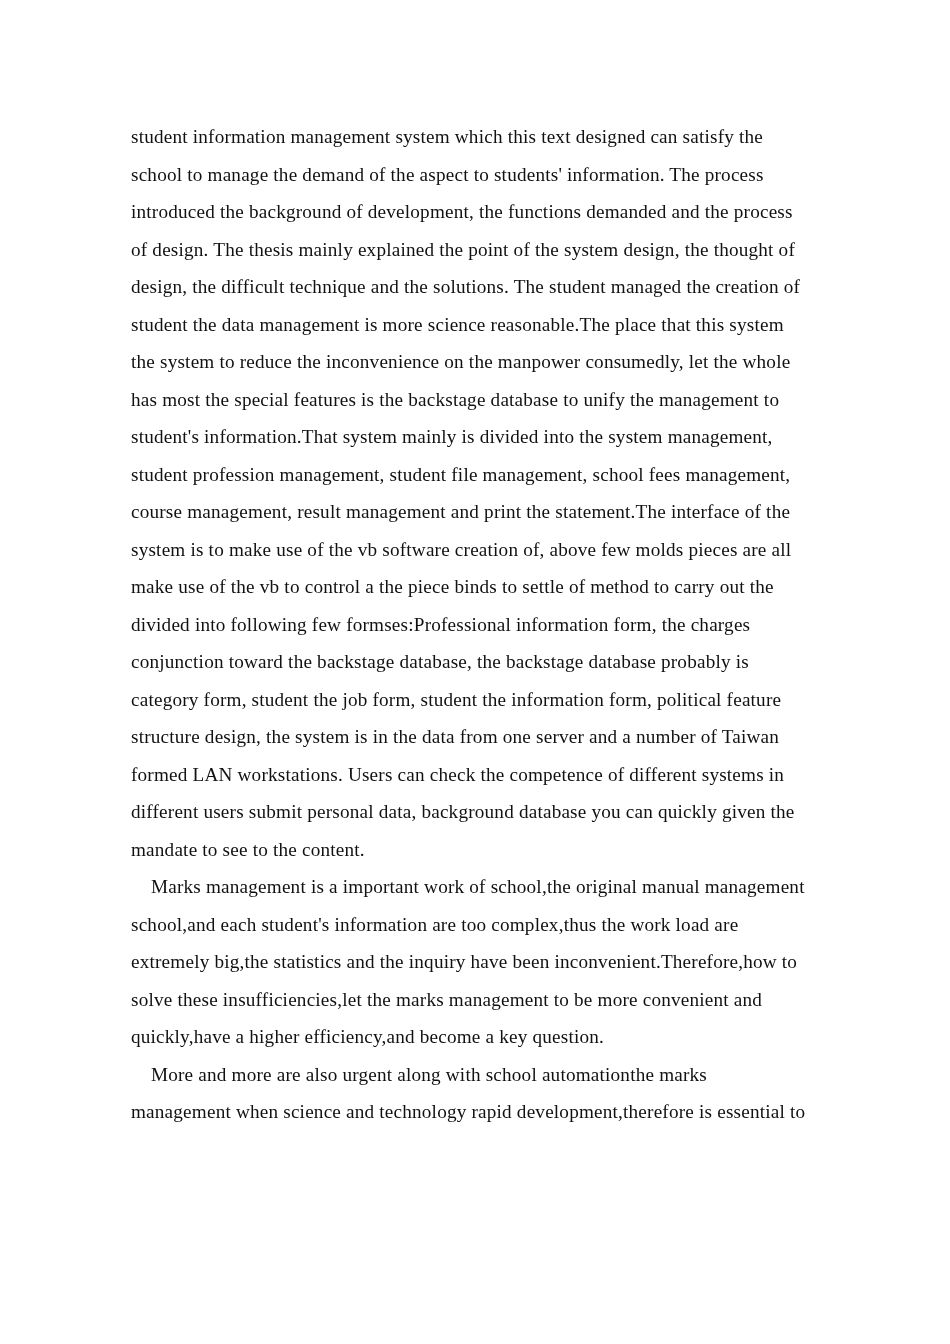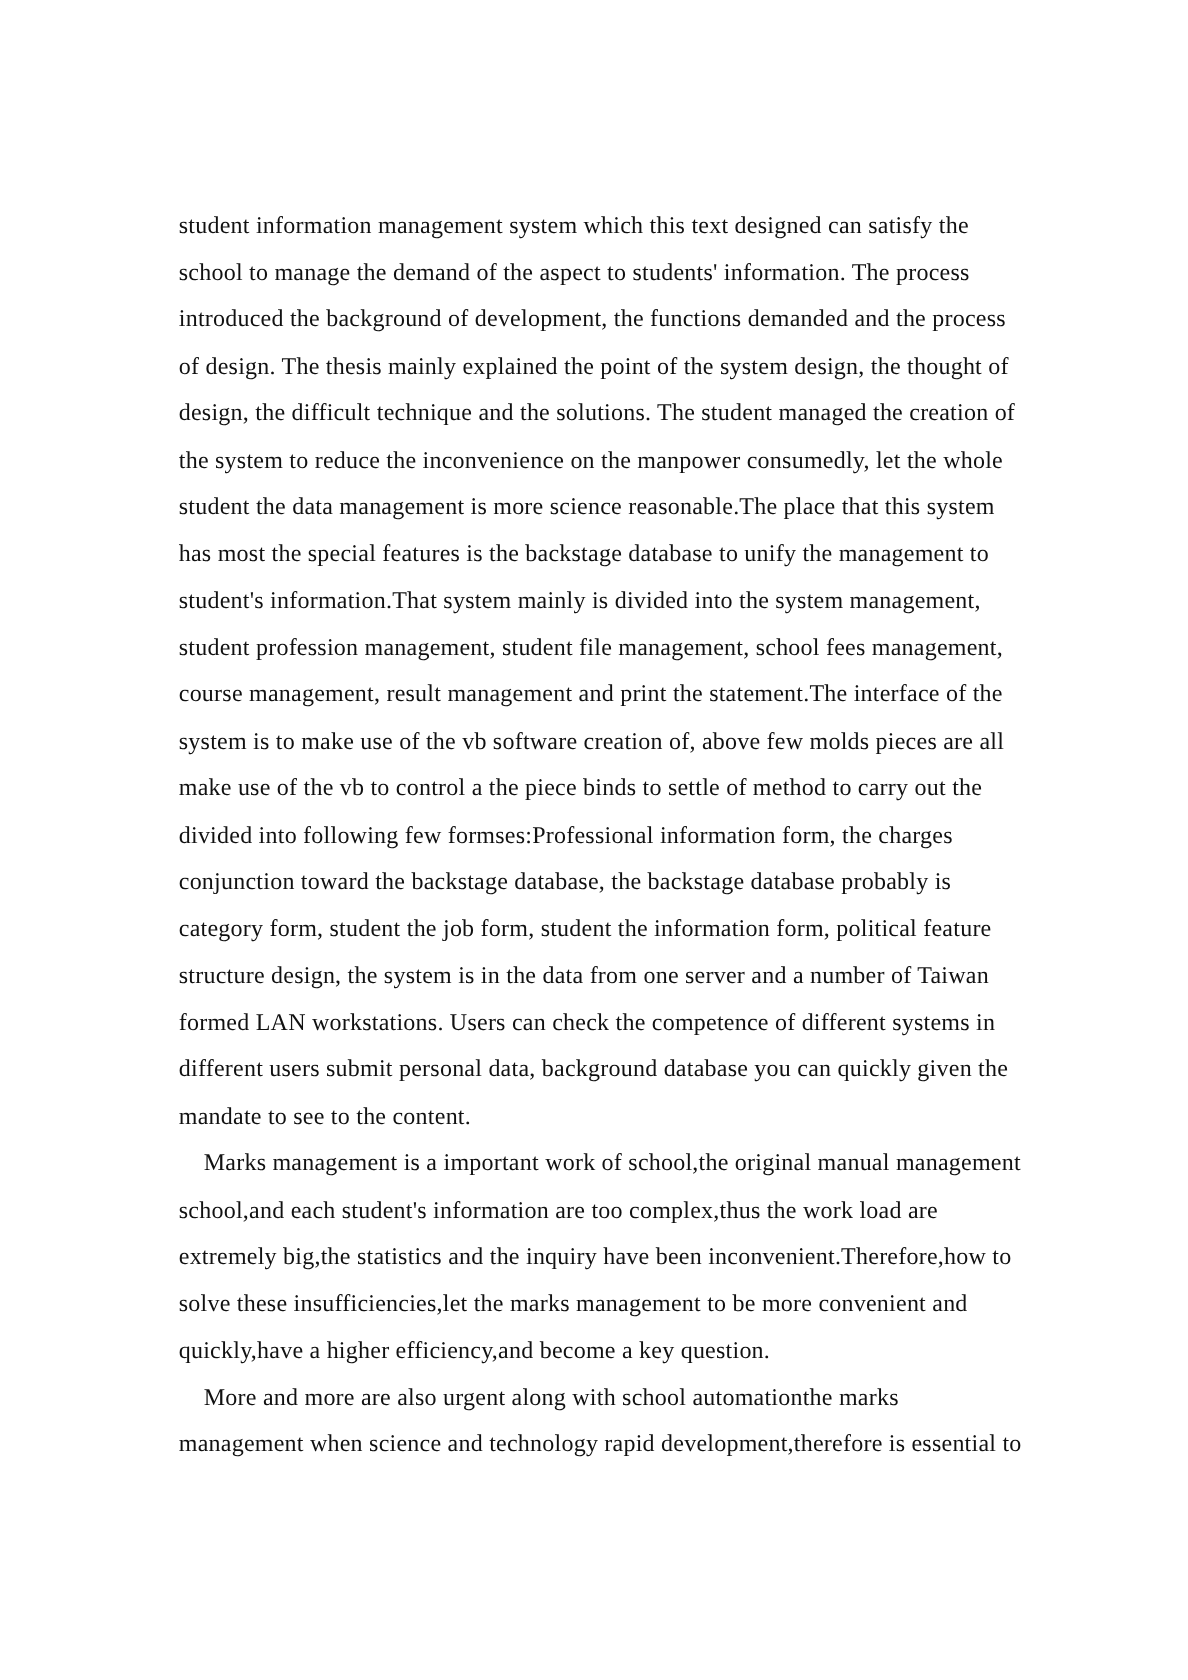--- a/index.html
+++ b/index.html
@@ -18,24 +18,23 @@
   }
   .page {
     position: relative;
     width: 950px;
     height: 1344px;
     background: #ffffff;
     box-sizing: border-box;
   }
   .text-block {
     position: absolute;
-    left: 143px;
+    left: 131px;
     top: 118px;
     width: 660px;
-    margin-top: 44px;
   }
   .para {
     margin: 0;
     padding: 0;
   }
   .line {
     display: block;
     font-size: 19.2px;
     line-height: 37.5px;
     letter-spacing: 0.01em;
@@ -51,22 +50,22 @@
 
 <div class="page">
   <div class="text-block">
 
     <div class="para">
       <span class="line">student information management system which this text designed can satisfy the</span>
       <span class="line">school to manage the demand of the aspect to students' information. The process</span>
       <span class="line">introduced the background of development, the functions demanded and the process</span>
       <span class="line">of design. The thesis mainly explained the point of the system design, the thought of</span>
       <span class="line">design, the difficult technique and the solutions. The student managed the creation of</span>
+      <span class="line">student the data management is more science reasonable.The place that this system</span>
       <span class="line">the system to reduce the inconvenience on the manpower consumedly, let the whole</span>
-      <span class="line">student the data management is more science reasonable.The place that this system</span>
       <span class="line">has most the special features is the backstage database to unify the management to</span>
       <span class="line">student's information.That system mainly is divided into the system management,</span>
       <span class="line">student profession management, student file management, school fees management,</span>
       <span class="line">course management, result management and print the statement.The interface of the</span>
       <span class="line">system is to make use of the vb software creation of, above few molds pieces are all</span>
       <span class="line">make use of the vb to control a the piece binds to settle of method to carry out the</span>
       <span class="line">divided into following few formses:Professional information form, the charges</span>
       <span class="line">conjunction toward the backstage database, the backstage database probably is</span>
       <span class="line">category form, student the job form, student the information form, political feature</span>
       <span class="line">structure design, the system is in the data from one server and a number of Taiwan</span>

